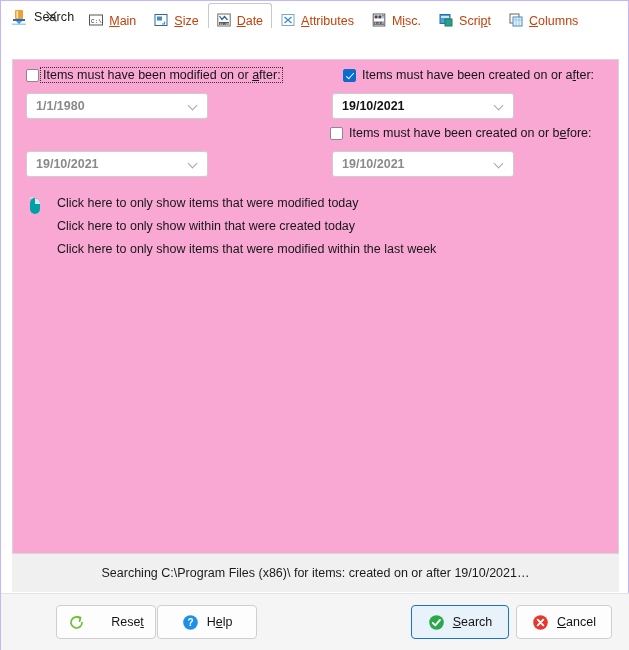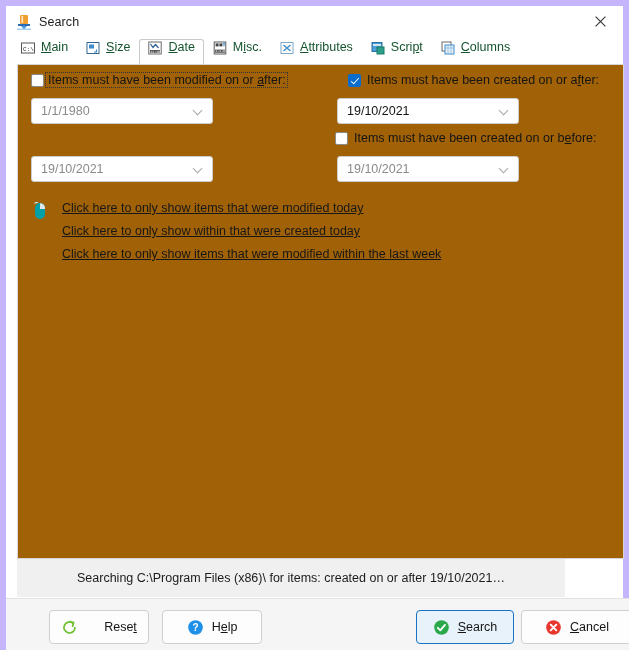--- a/index.html
+++ b/index.html
@@ -6,23 +6,23 @@
     margin: 0; padding: 0;
     width: 629px; height: 650px;
     overflow: hidden;
     background: #ffffff;
     font-family: "Liberation Sans", sans-serif;
     -webkit-font-smoothing: antialiased;
   }
   #window {
     position: absolute; inset: 0;
     background: #ffffff;
-    border: 6px solid #c4b5fd;
-    box-sizing: border-box;
-    display: flex; flex-direction: column;
+    border: 1px solid #c4b5fd;
+    box-sizing: border-box;
+    display: flex; flex-direction: row;
   }
 
   
   #titlebar {
     height: 31px; flex: 0 0 31px;
     display: flex; align-items: center;
     background: #ffffff;
     position: relative;
   }
   #title-icon {
@@ -46,24 +46,24 @@
   #tabstrip {
     height: 27px; flex: 0 0 27px;
     display: flex; align-items: flex-end;
     padding-left: 6px;
     background: #ffffff;
     position: relative;
     box-sizing: border-box;
   }
   .tab {
     height: 25px;
-    display: flex; align-items: flex-start;
+    display: flex; align-items: flex-end;
     padding: 0 8px 0 7px;
     font-size: 12.5px;
-    color: #14532d;
+    color: #c2410c;
     box-sizing: border-box;
     border: 1px solid transparent;
     border-bottom: none;
     position: relative;
     cursor: default;
     white-space: nowrap;
   }
   .tab.active {
     background: #ffffff;
     border-color: #c9c9c9;
@@ -77,21 +77,21 @@
     position: relative;
   }
   .tab-label .ul { text-decoration: underline; }
 
   
   #panel {
     position: absolute;
     left: 11px; top: 58px;
     width: 607px; height: 495px;
     border: 1px solid #d6d6d6;
-    background: #a16207;
+    background: #f9a8d4;
     box-sizing: border-box;
     z-index: 1;
   }
 
   .row { position: absolute; }
 
   .cb-line { display: flex; align-items: center; }
   .cb {
     width: 13px; height: 13px;
     box-sizing: border-box;
@@ -132,20 +132,21 @@
 
   .combo {
     position: absolute;
     height: 26px;
     box-sizing: border-box;
     border: 1px solid #cdcdcd;
     border-radius: 3px;
     background: #ffffff;
     display: flex; align-items: center;
     cursor: default;
+    font-weight: bold;
   }
   .combo .val {
     font-size: 12.5px;
     margin-left: 9px;
     color: #8a8a8a;
     white-space: nowrap;
   }
   .combo.enabled .val { color: #141414; }
   .combo .arrow {
     position: absolute; right: 9px; top: 50%;
@@ -161,36 +162,35 @@
   }
 
   
   #links {
     position: absolute; left: 44px; top: 136px;
   }
   .link {
     display: block;
     font-size: 12.5px;
     color: #171717;
-    text-decoration: underline;
     margin-bottom: 9px;
     white-space: nowrap;
     cursor: default;
   }
   #mouse-icon {
     position: absolute;
     left: 14px; top: 137px;
     width: 18px; height: 20px;
   }
 
   
   #statusbar {
     position: absolute;
     left: 11px; top: 553px;
-    width: 548px; height: 38px;
+    width: 607px; height: 38px;
     display: flex; align-items: center; justify-content: center;
     background: #f0f0f0;
     box-sizing: border-box;
   }
   #status-text { font-size: 12.5px; color: #1b1b1b; }
 
   
   #buttonbar {
     position: absolute;
     left: 0; top: 592px;
@@ -274,39 +274,39 @@
           <rect x="3" y="10" width="10" height="3" fill="#5b5b5b"></rect>
           <text x="3.4" y="12.6" font-size="3.2" font-family="Liberation Mono, monospace" fill="#fff">11.10</text>
         </svg>
       </span>
       <span class="tab-label"><span class="ul">D</span>ate</span>
     </div>
 
     <div class="tab">
       <span class="tab-ico">
         <svg width="16" height="16" viewBox="0 0 16 16">
+          <rect x="2" y="2.5" width="12" height="11" fill="#fff" stroke="#7ea8c4" stroke-width="1"></rect>
+          <path d="M4.5 5 L11.5 11 M11.5 5 L4.5 11" stroke="#3f8ccb" stroke-width="1.4"></path>
+        </svg>
+      </span>
+      <span class="tab-label"><span class="ul">A</span>ttributes</span>
+    </div>
+
+    <div class="tab">
+      <span class="tab-ico">
+        <svg width="16" height="16" viewBox="0 0 16 16">
           <rect x="2.2" y="2" width="11.6" height="12" fill="#fff" stroke="#5b5b5b" stroke-width="1"></rect>
           <rect x="3.6" y="3.4" width="3" height="3" fill="#444"></rect>
           <rect x="7.4" y="3.4" width="3" height="3" fill="#444"></rect>
           <path d="M12 3.2 L12 6.4 M12 3.2 L11 4.3 M12 3.2 L13 4.3" stroke="#2a7ec4" stroke-width="0.9" fill="none"></path>
           <rect x="3" y="9.6" width="10" height="3.2" fill="#5b5b5b"></rect>
           <text x="3.4" y="12.3" font-size="3.2" font-family="Liberation Mono, monospace" fill="#fff">1.1.0</text>
         </svg>
       </span>
       <span class="tab-label">M<span class="ul">i</span>sc.</span>
-    </div>
-
-    <div class="tab">
-      <span class="tab-ico">
-        <svg width="16" height="16" viewBox="0 0 16 16">
-          <rect x="2" y="2.5" width="12" height="11" fill="#fff" stroke="#7ea8c4" stroke-width="1"></rect>
-          <path d="M4.5 5 L11.5 11 M11.5 5 L4.5 11" stroke="#3f8ccb" stroke-width="1.4"></path>
-        </svg>
-      </span>
-      <span class="tab-label"><span class="ul">A</span>ttributes</span>
     </div>
 
     <div class="tab">
       <span class="tab-ico">
         <svg width="16" height="16" viewBox="0 0 16 16">
           <rect x="2" y="2.5" width="10" height="9" fill="#4aa0d8" stroke="#2a6f9e" stroke-width="1"></rect>
           <rect x="3" y="4" width="8" height="2" fill="#cfe6f5"></rect>
           <rect x="7" y="7" width="7" height="7" fill="#2aa08a" stroke="#1c7a68" stroke-width="1"></rect>
         </svg>
       </span>
@@ -374,21 +374,21 @@
       <a class="link">Click here to only show items that were modified within the last week</a>
     </div>
   </div>
 
   <div id="statusbar">
     <span id="status-text">Searching C:\Program Files (x86)\ for items: created on or after 19/10/2021…</span>
   </div>
 
   <div id="buttonbar">
 
-    <div class="btn" style="left:43px; top:11px; width:100px;gap:26px;">
+    <div class="btn" style="left:55px; top:11px; width:100px;gap:26px;">
       <span class="bico">
         <svg width="17" height="17" viewBox="0 0 17 17">
           <path d="M14 8.5 a5.5 5.5 0 1 1 -2.2 -4.4" stroke="#6fbf2f" stroke-width="1.7" fill="none" stroke-linecap="round"></path>
           <path d="M8.8 2.6 L12.6 3.6 L11.6 7.2" stroke="#6fbf2f" stroke-width="1.7" fill="none" stroke-linecap="round" stroke-linejoin="round"></path>
         </svg>
       </span>
       <span class="blbl"><span>Rese</span><span class="ul">t</span><span></span></span>
     </div>
 
     <div class="btn" style="left:156px; top:11px; width:100px;">
@@ -404,21 +404,21 @@
     <div class="btn default" style="left:410px; top:11px; width:98px;">
       <span class="bico">
         <svg width="17" height="17" viewBox="0 0 17 17">
           <circle cx="8.5" cy="8.5" r="7.3" fill="#2aa94b"></circle>
           <path d="M4.8 8.8 L7.3 11.3 L12 5.9" stroke="#fff" stroke-width="1.9" fill="none" stroke-linecap="round" stroke-linejoin="round"></path>
         </svg>
       </span>
       <span class="blbl"><span></span><span class="ul">S</span><span>earch</span></span>
     </div>
 
-    <div class="btn" style="left:515px; top:11px; width:112px;">
+    <div class="btn" style="left:515px; top:11px; width:96px;">
       <span class="bico">
         <svg width="17" height="17" viewBox="0 0 17 17">
           <circle cx="8.5" cy="8.5" r="7.3" fill="#e8382e"></circle>
           <path d="M5.7 5.7 L11.3 11.3 M11.3 5.7 L5.7 11.3" stroke="#fff" stroke-width="1.9" stroke-linecap="round"></path>
         </svg>
       </span>
       <span class="blbl"><span></span><span class="ul">C</span><span>ancel</span></span>
     </div>
   </div>
 

